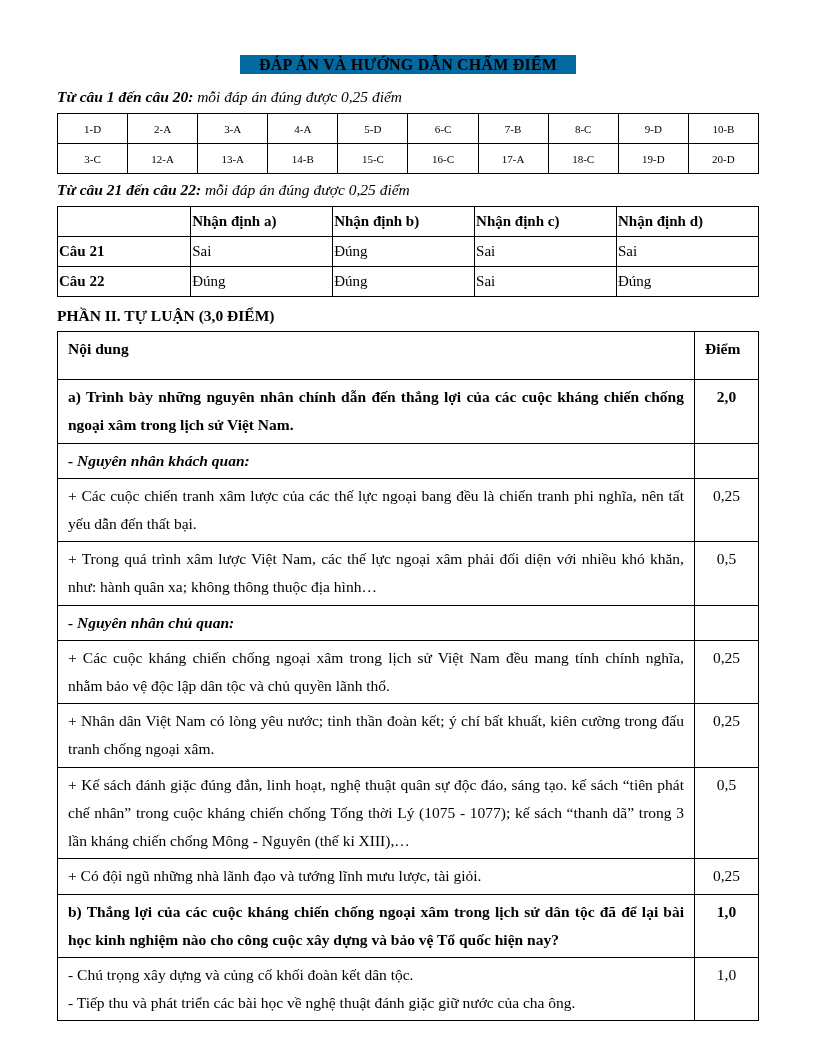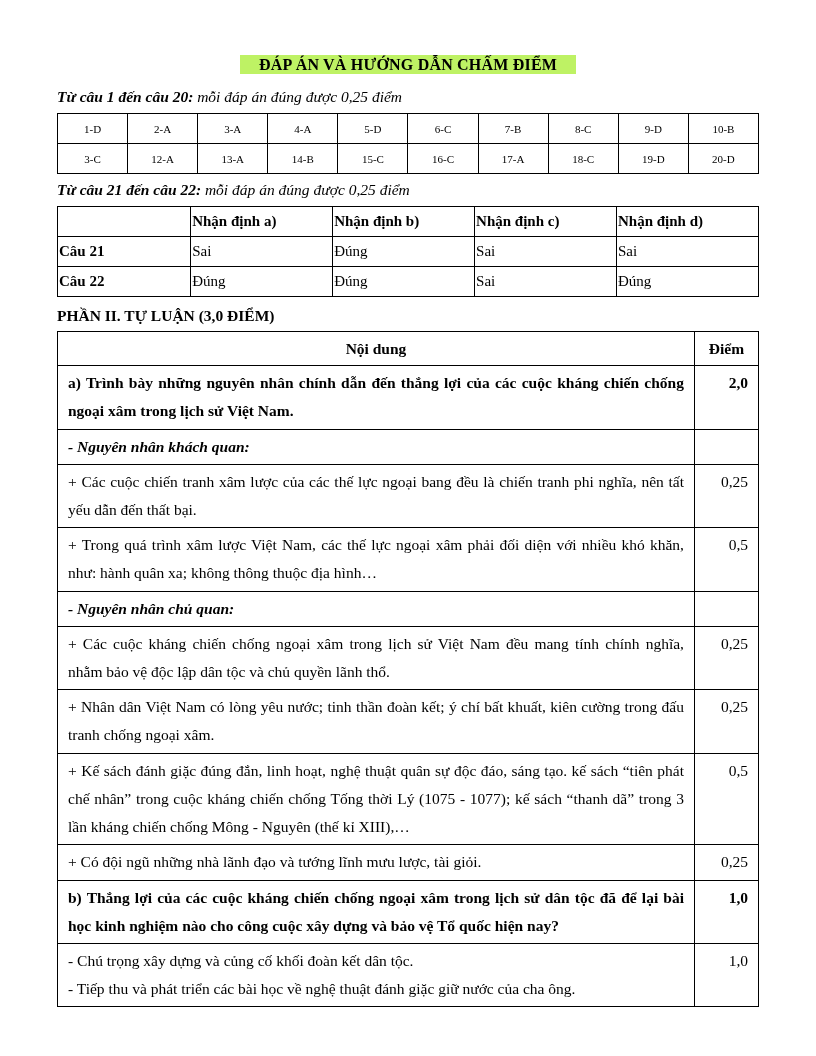--- a/index.html
+++ b/index.html
@@ -11,21 +11,21 @@
     background: #ffffff;
     color: #000000;
     font-family: "Liberation Serif", serif;
     font-size: 15.5px;
     overflow: hidden;
   }
   .title-wrap { text-align: center; margin: 6px 0 14px 0; }
   .doc-title {
     font-weight: bold;
     font-size: 16px;
-    background: #bef264;
+    background: #0369a1;
     padding: 1px 19px;
     letter-spacing: 0.2px;
   }
   .part-heading {
     font-weight: bold;
     font-size: 15.5px;
     margin: 10px 0 6px 0;
   }
   .note { margin: 7px 0 7px 0; font-size: 15.5px; }
   .note .lead { font-weight: bold; font-style: italic; }
@@ -56,28 +56,28 @@
   .tf .row-label { font-weight: bold; }
 
   
   .essay { margin: 6px 0 0 0; table-layout: fixed; }
   .essay th, .essay td {
     padding: 3px 10px;
     vertical-align: top;
     line-height: 1.82;
   }
   .essay th {
-    text-align: center;
+    text-align: left;
     font-weight: bold;
     line-height: 1.5;
     padding-top: 5px;
-    padding-bottom: 5px;
+    padding-bottom: 19px;
   }
   .essay .content-cell { text-align: justify; white-space: pre-line; }
-  .essay .points-cell { text-align: right; }
+  .essay .points-cell { text-align: center; }
   .essay tr.r-bold td { font-weight: bold; }
   .essay tr.r-bolditalic td { font-weight: bold; font-style: italic; }
 </style>
 </head>
 <body>
 
 <div class="page">
 
   <div class="title-wrap">
     <span class="doc-title">ĐÁP ÁN VÀ HƯỚNG DẪN CHẤM ĐIỂM</span>

